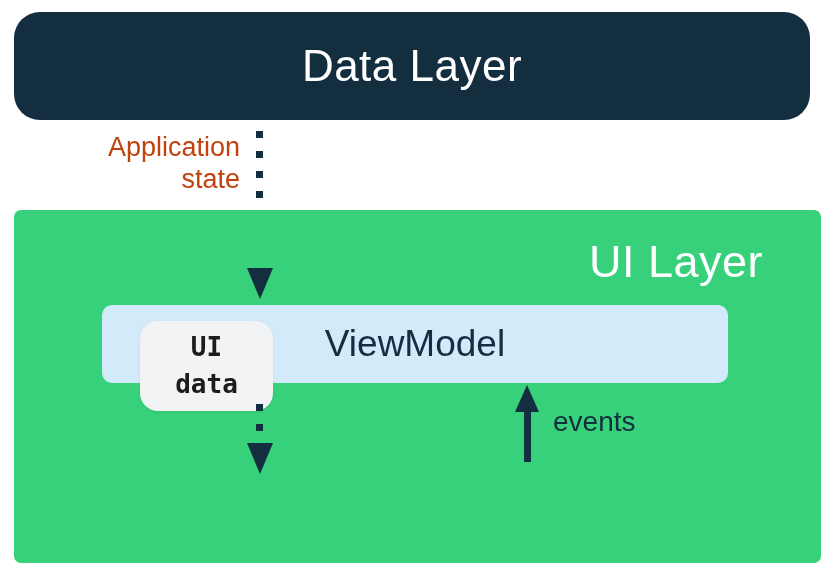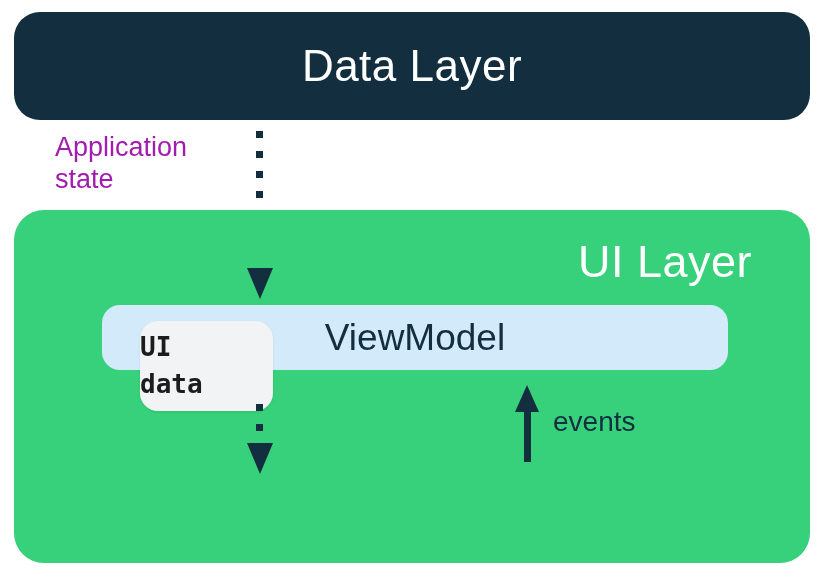--- a/index.html
+++ b/index.html
@@ -12,58 +12,58 @@
     position:absolute;left:14px;top:12px;width:796px;height:108px;
     background:#132e3e;border-radius:26px;
     display:flex;align-items:center;justify-content:center;
   }
   .data-layer-box .title{
     color:#ffffff;font-size:44px;font-weight:400;letter-spacing:0.5px;
   }
   
   .app-data-label{
     position:absolute;left:55px;top:131px;width:185px;
-    text-align:left;color:#a21caf;font-size:27px;line-height:32px;
+    text-align:right;color:#c2410c;font-size:27px;line-height:32px;
   }
   
   .dotted{
     position:absolute;left:256px;width:7px;
     background-image:repeating-linear-gradient(to bottom,#132e3e 0px,#132e3e 7px,transparent 7px,transparent 20px);
   }
   .dotted.seg1{top:131px;height:132px;}
   .dotted.seg2{top:404px;height:40px;}
   .arrowhead-down{
     position:absolute;width:0;height:0;
     border-left:13px solid transparent;border-right:13px solid transparent;
     border-top:31px solid #132e3e;
   }
   .arrowhead-down.a1{left:247px;top:268px;}
   .arrowhead-down.a2{left:247px;top:443px;}
   
   .ui-layer-box{
     position:absolute;left:14px;top:210px;width:796px;height:353px;
-    background:#36d17a;border-radius:30px;
+    background:#36d17a;border-radius:7px;padding-left:11px;
   }
   .ui-layer-title{
     position:absolute;top:26px;right:58px;
     color:#ffffff;font-size:45px;font-weight:400;letter-spacing:0.5px;
   }
   
   .viewmodel-bar{
-    position:absolute;left:102px;top:305px;width:626px;height:65px;
-    background:#d3eafb;border-radius:18px;
+    position:absolute;left:102px;top:305px;width:626px;height:78px;
+    background:#d3eafb;border-radius:10px;
     display:flex;align-items:center;justify-content:center;
   }
   .viewmodel-bar .title{color:#132e3e;font-size:37px;}
   
   .ui-state-chip{
     position:absolute;left:140px;top:321px;width:133px;height:90px;
     background:#f1f3f4;border-radius:18px;
     box-shadow:0 1px 3px rgba(0,0,0,0.08);
-    display:flex;flex-direction:column;align-items:flex-start;justify-content:center;
+    display:flex;flex-direction:column;align-items:center;justify-content:center;
     font-family:"DejaVu Sans Mono","Liberation Mono",monospace;
     font-weight:bold;font-size:26px;line-height:37px;color:#1c1c1c;
   }
   
   .up-arrow-shaft{
     position:absolute;left:524px;top:408px;width:7px;height:54px;background:#132e3e;
   }
   .up-arrow-head{
     position:absolute;left:515px;top:385px;width:0;height:0;
     border-left:12px solid transparent;border-right:12px solid transparent;

